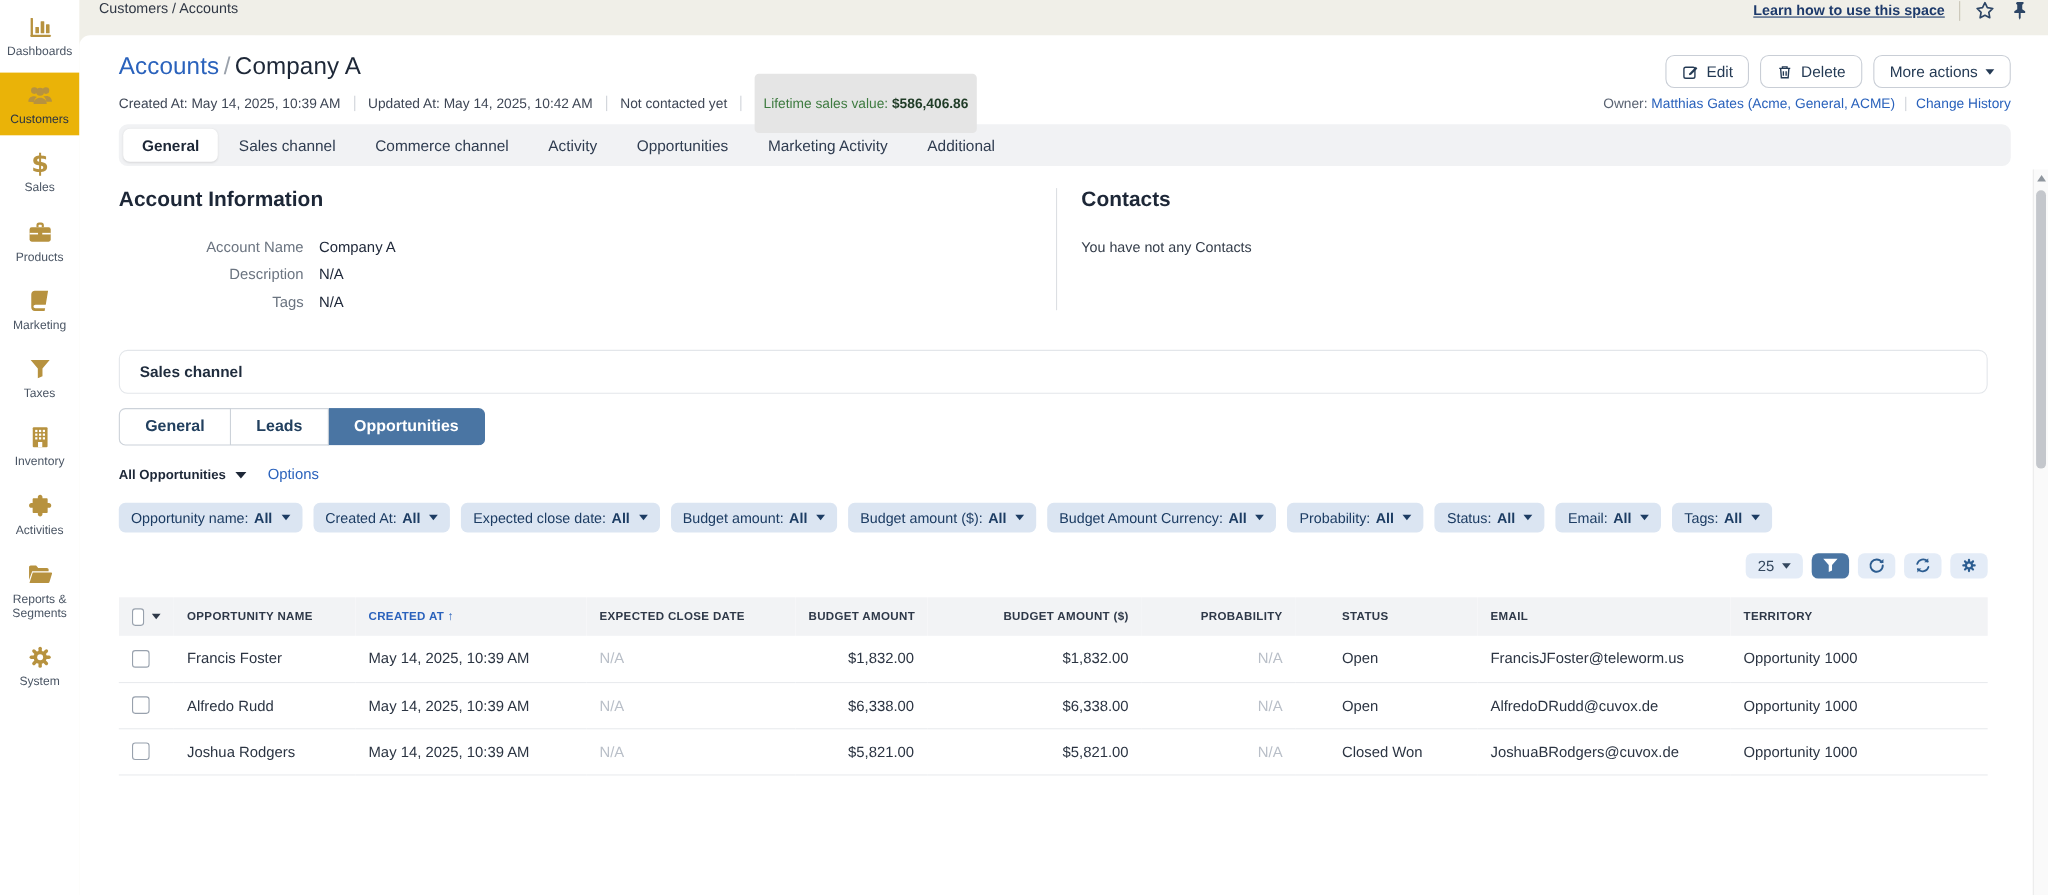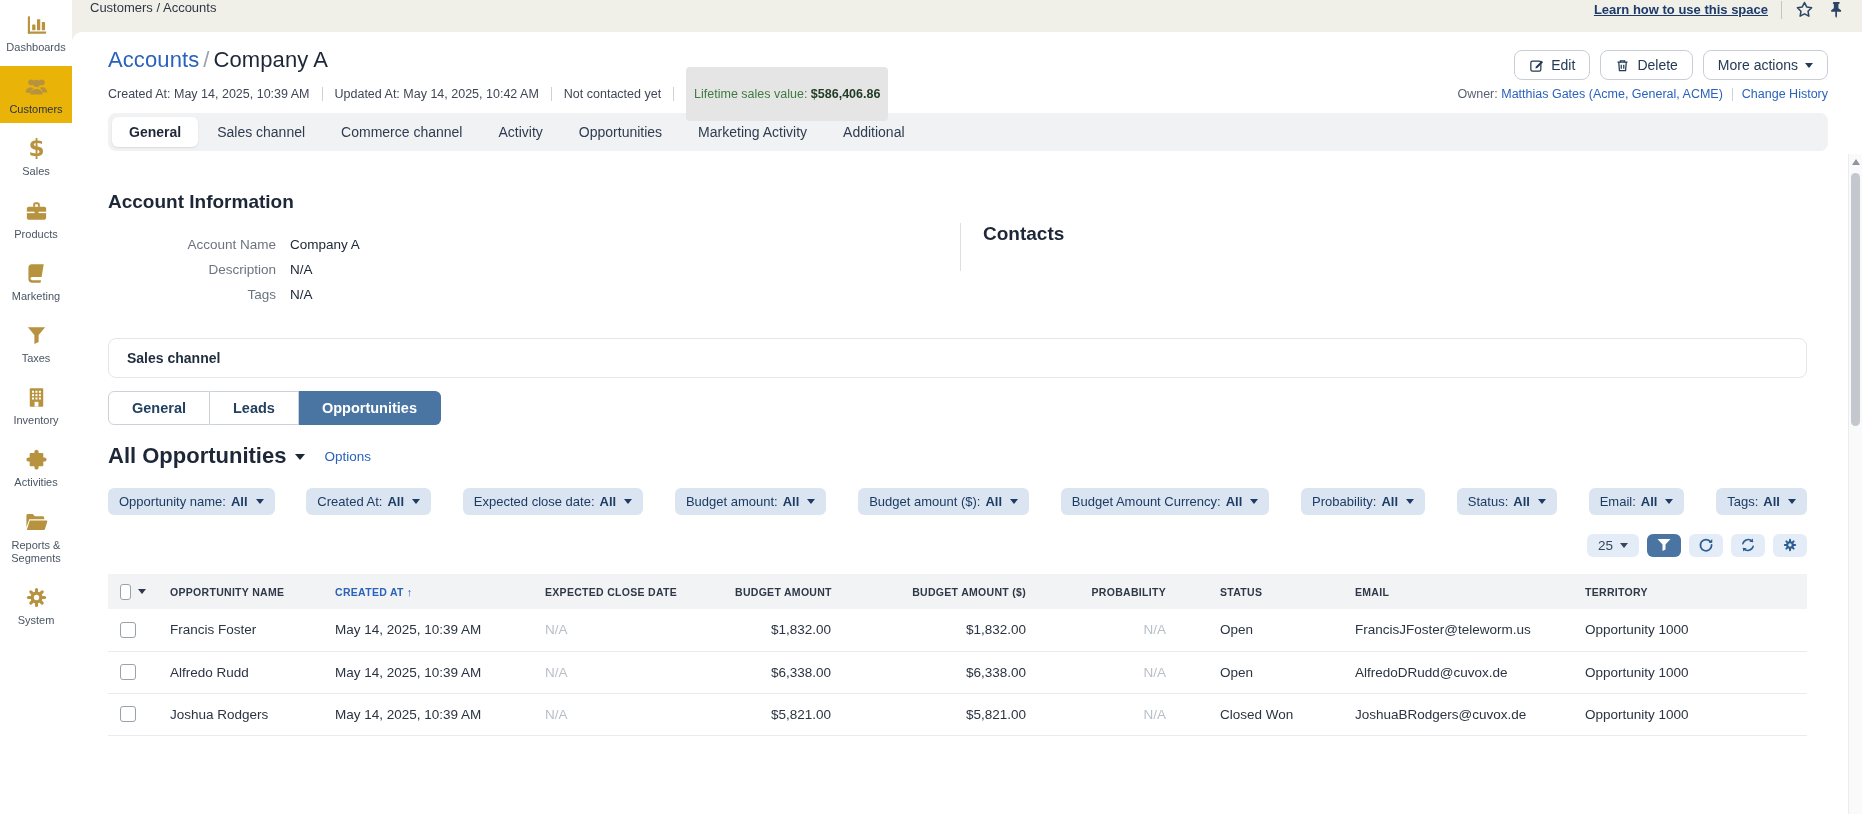--- a/index.html
+++ b/index.html
@@ -46,21 +46,21 @@
   .owner-line { font-size:12.5px; color:#5a6372; display:flex; align-items:center; }
   .owner-line .link { color:#2a62bc; cursor:pointer; }
   .owner-sep { width:1px; height:13px; background:#cfd3d9; margin:0 9px; }
 
   .tabbar { margin-top:12px; background:#f1f2f4; border-radius:8px; height:38px; display:flex; align-items:center; padding:0 4px; gap:2px; }
   .tab { padding:0 17px; height:30px; display:flex; align-items:center; font-size:14px; color:#2f3c50; border-radius:6px; cursor:pointer; white-space:nowrap; }
   .tab.active { background:#fff; font-weight:600; color:#1d2737; box-shadow:0 1px 2px rgba(0,0,0,.1); }
 
   
   .body { padding-right:21px; }
-  .general-grid { display:flex; margin-top:40px;align-items:center; }
+  .general-grid { display:flex; margin-top:20px; }
   .acct-col { width:852px; flex:none; }
   .sec-heading { font-size:19px; font-weight:700; color:#1d2737; }
   .fields { margin-top:24px; display:flex; flex-direction:column; gap:10px; }
   .field-row { display:flex; align-items:baseline; }
   .field-label { width:168px; flex:none; text-align:right; font-size:13.5px; color:#6b7480; }
   .field-value { margin-left:14px; font-size:13.5px; color:#20293a; }
   .contacts-col { flex:1; border-left:1px solid #dcdfe3; padding-left:22px; padding-bottom:26px; }
   .contacts-empty { margin-top:24px; font-size:13px; color:#333c49; }
 
   .panel { margin-top:36px; border:1px solid #e3e6ea; border-radius:8px; height:40px; display:flex; align-items:center; padding:0 18px; font-size:14px; font-weight:700; color:#1f2c3d; cursor:pointer; }
@@ -69,27 +69,27 @@
   .channel-name { font-size:14px; color:#2c3545; }
 
   .btn-group { margin-top:13px; display:flex; }
   .gbtn { height:34px; padding:0 23px; background:#fff; border:1px solid #ccd2d9; font-size:14.5px; font-weight:600; color:#22405f; display:flex; align-items:center; cursor:pointer; }
   .gbtn + .gbtn { border-left:none; }
   .gbtn:first-child { border-radius:6px 0 0 6px; }
   .gbtn:last-child { border-radius:0 6px 6px 0; }
   .gbtn.active { background:#4a75a3; border-color:#4a75a3; color:#fff; }
 
   .view-row { margin-top:18px; display:flex; align-items:center; }
-  .view-name { font-size:22px; font-weight:700; color:#1d2737; cursor:pointer; display:flex; align-items:center; gap:9px;justify-content:flex-end; }
+  .view-name { font-size:12px; font-weight:700; color:#1d2737; cursor:pointer; display:flex; align-items:center; gap:9px;justify-content:flex-end; }
   .options-link { margin-left:19px; font-size:13.5px; color:#2a62bc; cursor:pointer; }
 
   .caret { display:inline-block; width:0; height:0; border-left:4px solid transparent; border-right:4px solid transparent; border-top:5px solid currentColor; }
   .caret.big { border-left-width:5px; border-right-width:5px; border-top-width:6px; margin-top:2px; }
 
-  .filters { margin-top:19px; display:flex; flex-wrap:wrap; gap:10px;justify-content:space-between; }
+  .filters { margin-top:19px; display:flex; flex-wrap:wrap; gap:10px; }
   .fpill { height:27px; background:#dbe5f2; border-radius:6px; padding:0 11px; display:flex; align-items:center; gap:5px; font-size:13px; color:#1c3c63; cursor:pointer; }
   .fpill .fv { font-weight:700; }
   .fpill .caret { border-top-color:#1c3c63; margin-left:3px; }
 
   .grid-toolbar { margin-top:13px; display:flex; align-items:center; height:34px; }
   .gt-spacer { flex:1; }
   .pager { display:flex; align-items:center; font-size:13.5px; color:#333a46; transform:translateX(-100px); }
   .pg-arrow { font-size:19px; color:#b9bec6; padding:0 8px; line-height:1; cursor:default; }
   .pg-input { width:44px; height:29px; border:1px solid #c5cbd2; border-radius:6px; text-align:center; font-size:13.5px; color:#333a46; font-family:inherit; margin:0 4px; }
   .pg-of { margin-left:8px; }
@@ -309,20 +309,21 @@
                 <span class="field-value">N/A</span>
               </div>
               <div class="field-row">
                 <span class="field-label">Tags</span>
                 <span class="field-value">N/A</span>
               </div>
             </div>
           </div>
           <div class="contacts-col">
             <div class="sec-heading">Contacts</div>
+            <div class="contacts-empty">You have not any Contacts</div>
           </div>
         </div>
 
         <div class="panel">Sales channel</div>
 
 
         <div class="btn-group">
           <div class="gbtn">General</div>
           <div class="gbtn">Leads</div>
           <div class="gbtn active">Opportunities</div>

